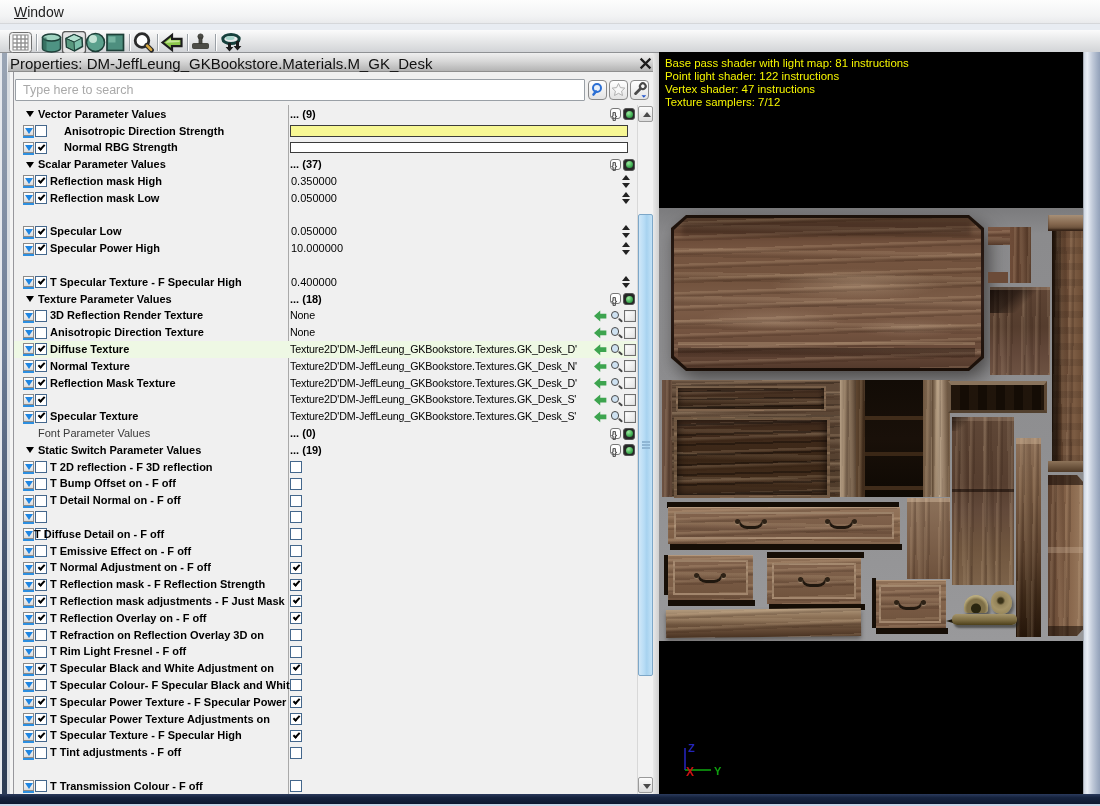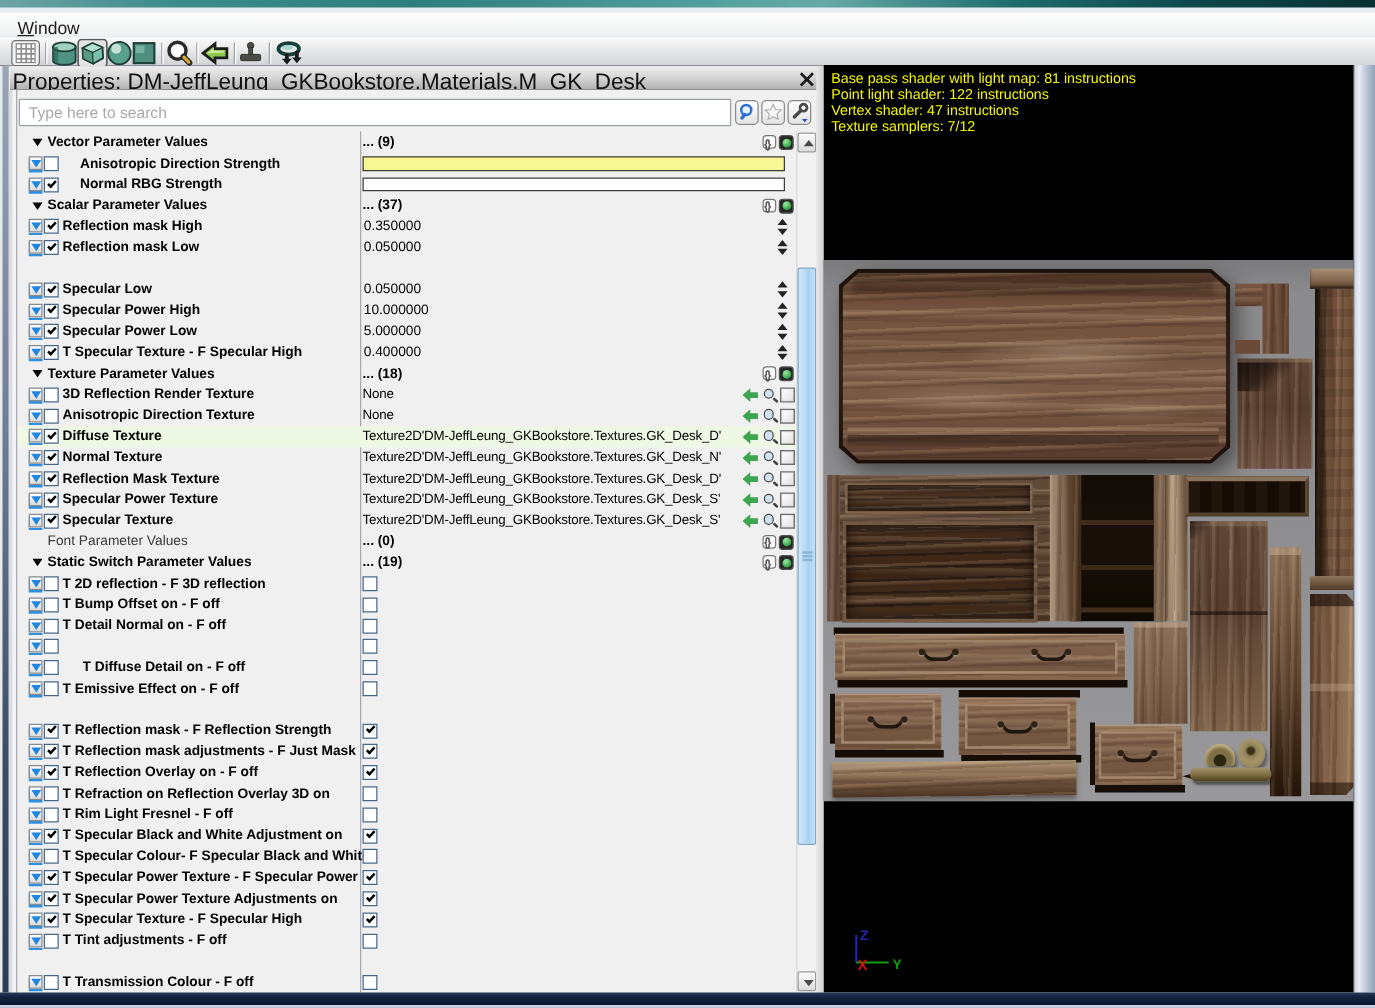--- a/index.html
+++ b/index.html
@@ -1,26 +1,26 @@
 <!DOCTYPE html>
 <html><head><meta charset="utf-8"><style>
 *{margin:0;padding:0;box-sizing:border-box}
 html,body{width:1100px;height:806px;overflow:hidden;font-family:"Liberation Sans",sans-serif;background:#e8ecf2}
 .abs{position:absolute}
 #stage{position:relative;width:1100px;height:806px}
 
 #topteal{position:absolute;left:0;top:0;width:1100px;height:6px;
  background:linear-gradient(90deg,#6fa3a3 0,#3f8c8c 12%,#2f7d7d 30%,#55a09d 52%,#66aaa6 60%,#1f6a6b 74%,#0e4a4c 86%,#083032 100%)}
-#menubar{position:absolute;left:0;top:10px;width:1100px;height:24px;background:linear-gradient(180deg,#fdfdfd,#f2f3f4 70%,#e9eaec);border-bottom:1px solid #d5d7da}
+#menubar{position:absolute;left:0;top:0;width:1100px;height:24px;background:linear-gradient(180deg,#fdfdfd,#f2f3f4 70%,#e9eaec);border-bottom:1px solid #d5d7da}
 #menubar span{position:absolute;left:14px;top:4px;font-size:14px;color:#1c1c1c}
 #menubar u{text-decoration:underline}
 #toolbar{position:absolute;left:0;top:30px;width:1100px;height:23px;background:linear-gradient(180deg,#fbfbfb 0,#e8e9ea 45%,#d2d4d7 100%);border-bottom:1px solid #8f9194}
 
 #ptitle{position:absolute;left:8px;top:53px;width:648px;height:19px;background:linear-gradient(180deg,#efefef 0,#d8d8d8 45%,#b3b3b3 100%);border-bottom:1px solid #8e8e8e}
-#ptitle span{position:absolute;left:2px;top:2px;font-size:18px;color:#111}
+#ptitle span{position:absolute;left:2px;top:2px;font-size:15px;color:#111}
 #pclose{position:absolute;left:638px;top:56px;width:13px;height:13px;color:#222;font-size:15px;line-height:13px;font-weight:700}
 
 #lb1{position:absolute;left:0;top:53px;width:2px;height:741px;background:#e6e9ee}
 #lb2{position:absolute;left:2px;top:53px;width:5px;height:741px;background:linear-gradient(180deg,#9aa5b5,#6c7c96 40%,#3c4c66 75%,#2c3c55)}
 #lb3{position:absolute;left:7px;top:72px;width:3px;height:722px;background:#d9dde2}
 #lb4{position:absolute;left:10px;top:72px;width:3px;height:722px;background:#f4f4f4}
 #lb5{position:absolute;left:13px;top:72px;width:1px;height:722px;background:#97979c}
 
 #searcharea{position:absolute;left:14px;top:72px;width:642px;height:33px;background:#f0f0f0}
 #searchbox{position:absolute;left:15px;top:79px;width:570px;height:22px;background:#fff;border:1px solid #9aa0a6;border-radius:1px}
@@ -259,34 +259,20 @@
 <div class="cbx" style="left:21px;top:2.4px">
           <span class="chk"></span>
         </div>
 <span class="lbl b" style="left:36px;width:250px">Specular Power High</span>
 <span class="val" style="left:277px">10.000000</span>
 <span class="spin" style="left:608px">
           <i class="su"></i>
           <i class="sd"></i>
         </span>
 </div>
-<div class="prow" style="top:152.0px;">
-<div class="ovr" style="left:9px;top:2.4px">
-          <span class="ovrtri"></span>
-        </div>
-<div class="cbx" style="left:21px;top:2.4px">
-          <span class="chk"></span>
-        </div>
-<span class="lbl b" style="left:36px;width:250px">Specular Power Low</span>
-<span class="val" style="left:277px">5.000000</span>
-<span class="spin" style="left:608px">
-          <i class="su"></i>
-          <i class="sd"></i>
-        </span>
-</div>
 <div class="prow" style="top:168.8px;">
 <div class="ovr" style="left:9px;top:2.4px">
           <span class="ovrtri"></span>
         </div>
 <div class="cbx" style="left:21px;top:2.4px">
           <span class="chk"></span>
         </div>
 <span class="lbl b" style="left:36px;width:250px">T Specular Texture - F Specular High</span>
 <span class="val" style="left:277px">0.400000</span>
 <span class="spin" style="left:608px">
@@ -362,21 +348,20 @@
         <span class="ico-mag" style="left:595px"></span>
         <span class="ico-sq" style="left:610px"></span>
 </div>
 <div class="prow" style="top:286.4px;">
 <div class="ovr" style="left:9px;top:2.4px">
           <span class="ovrtri"></span>
         </div>
 <div class="cbx" style="left:21px;top:2.4px">
           <span class="chk"></span>
         </div>
-<span class="lbl b" style="left:36px;width:250px">Specular Power Texture</span>
 <span class="val tval" style="left:276px">Texture2D'DM-JeffLeung_GKBookstore.Textures.GK_Desk_S'</span>
 <span class="ico-garr" style="left:580px"></span>
         <span class="ico-mag" style="left:595px"></span>
         <span class="ico-sq" style="left:610px"></span>
 </div>
 <div class="prow" style="top:303.2px;">
 <div class="ovr" style="left:9px;top:2.4px">
           <span class="ovrtri"></span>
         </div>
 <div class="cbx" style="left:21px;top:2.4px">
@@ -430,30 +415,42 @@
           <span class="ovrtri"></span>
         </div>
 <div class="cbx" style="left:21px;top:2.4px"></div>
 <div class="cbx" style="left:276px;top:2.4px"></div>
 </div>
 <div class="prow" style="top:420.8px;">
 <div class="ovr" style="left:9px;top:2.4px">
           <span class="ovrtri"></span>
         </div>
 <div class="cbx" style="left:21px;top:2.4px"></div>
-<span class="lbl b" style="left:52px;width:250px">T Diffuse Detail on - F off</span>
+<span class="lbl b" style="left:20px;width:250px">T Diffuse Detail on - F off</span>
 <div class="cbx" style="left:276px;top:2.4px"></div>
 </div>
 <div class="prow" style="top:437.6px;">
 <div class="ovr" style="left:9px;top:2.4px">
           <span class="ovrtri"></span>
         </div>
 <div class="cbx" style="left:21px;top:2.4px"></div>
 <span class="lbl b" style="left:36px;width:250px">T Emissive Effect on - F off</span>
 <div class="cbx" style="left:276px;top:2.4px"></div>
+</div>
+<div class="prow" style="top:454.4px;">
+<div class="ovr" style="left:9px;top:2.4px">
+          <span class="ovrtri"></span>
+        </div>
+<div class="cbx" style="left:21px;top:2.4px">
+          <span class="chk"></span>
+        </div>
+<span class="lbl b" style="left:36px;width:250px">T Normal Adjustment on - F off</span>
+<div class="cbx" style="left:276px;top:2.4px">
+          <span class="chk"></span>
+        </div>
 </div>
 <div class="prow" style="top:471.2px;">
 <div class="ovr" style="left:9px;top:2.4px">
           <span class="ovrtri"></span>
         </div>
 <div class="cbx" style="left:21px;top:2.4px">
           <span class="chk"></span>
         </div>
 <span class="lbl b" style="left:36px;width:250px">T Reflection mask - F Reflection Strength</span>
 <div class="cbx" style="left:276px;top:2.4px">

